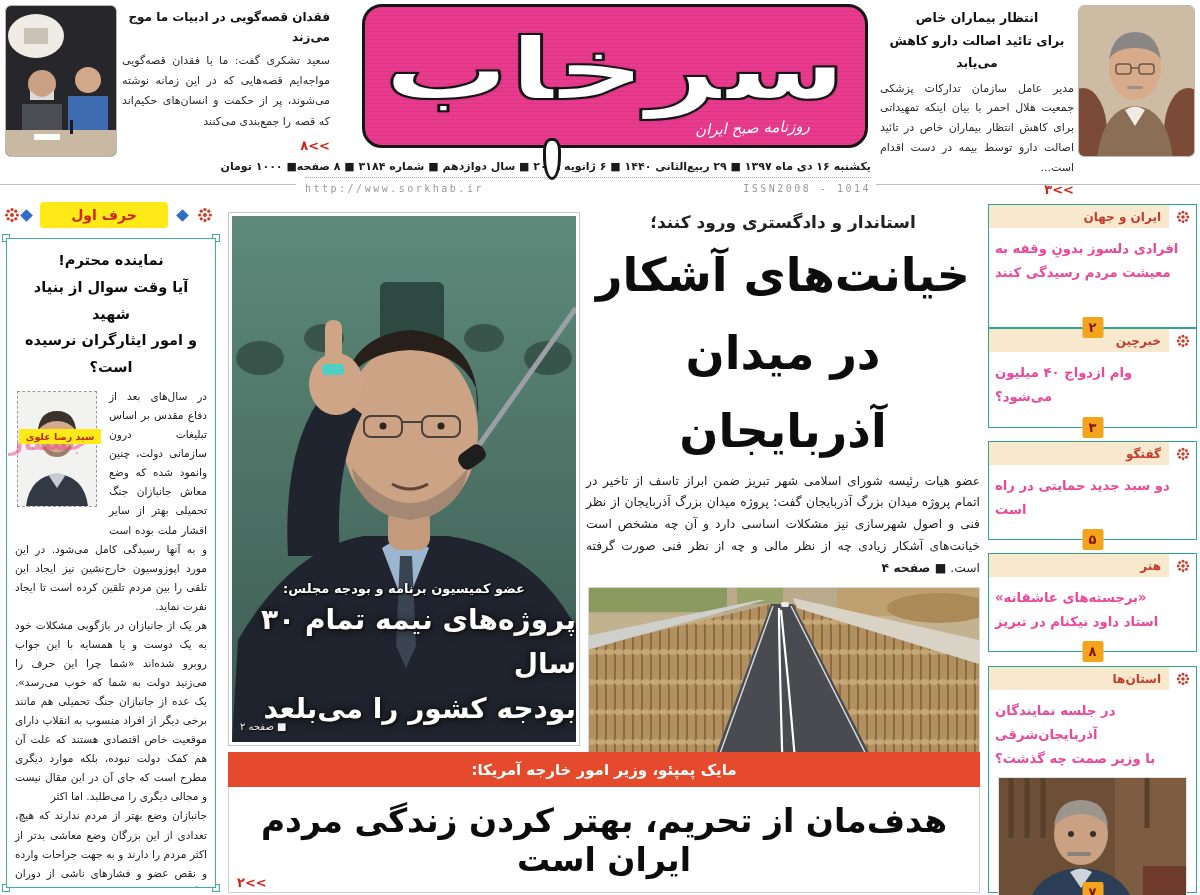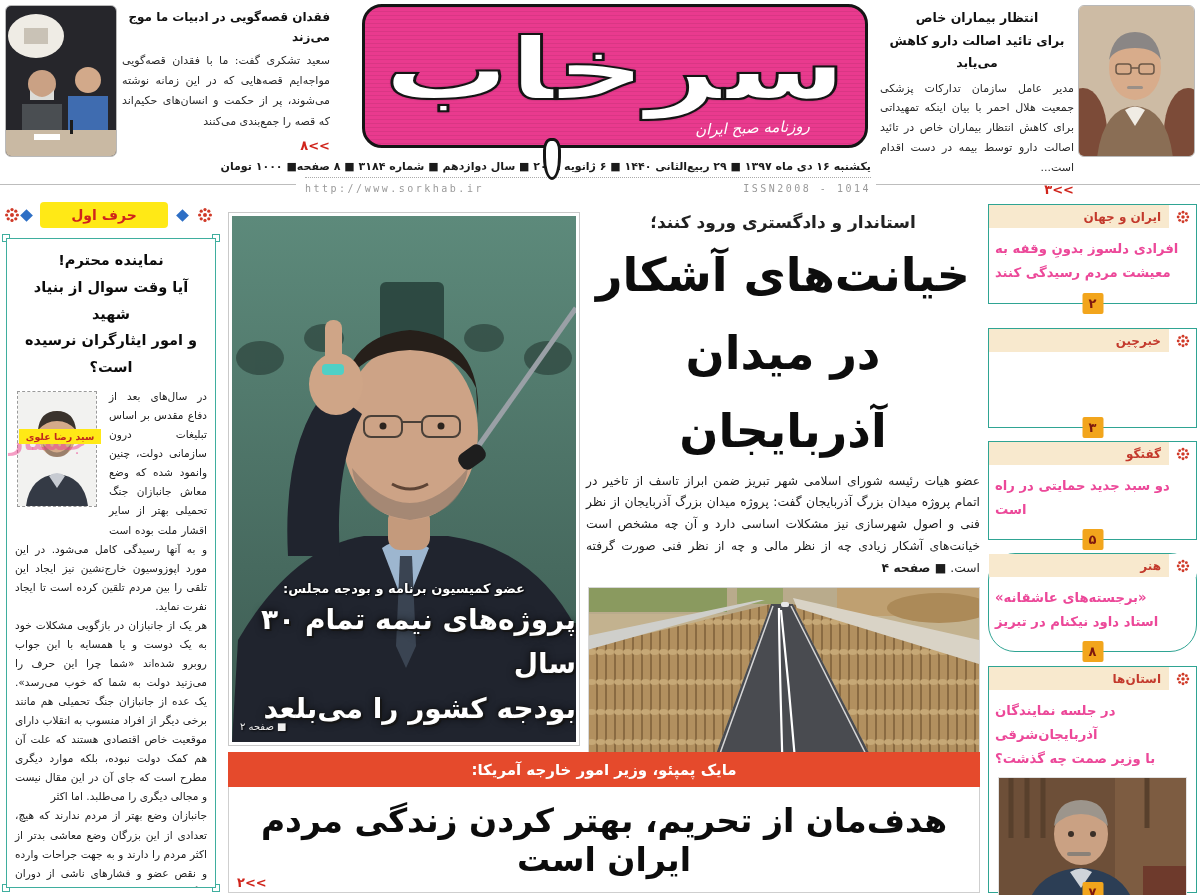--- a/index.html
+++ b/index.html
@@ -89,22 +89,22 @@
   .banner { left:228px; top:752px; width:752px; height:141px; }
   .red-bar { height:35px; background:#e54a2c; color:#ffffff; font-size:15px; font-weight:bold;
              display:flex; align-items:center; justify-content:center; }
   .banner-body { position:relative; height:106px; border:1px solid #cfcfcf; border-top:none;
                  display:flex; align-items:center; justify-content:center; background:#fff; }
   .banner-headline { font-size:33px; font-weight:bold; color:#0c0c0c; text-align:center; }
   .banner-body .pageref { position:absolute; left:8px; bottom:2px; }
 
   
   .sb-box { position:absolute; left:988px; width:209px; border:1.5px solid #2fa493; background:#fff; }
-  .sb-1 { top:204px; height:100px; } .sb-2 { top:328px; height:100px; }
-  .sb-3 { top:441px; height:99px; }  .sb-4 { top:553px; height:99px;border-radius:27px; }
+  .sb-1 { top:204px; height:124px; } .sb-2 { top:328px; height:100px; }
+  .sb-3 { top:441px; height:99px; }  .sb-4 { top:553px; height:99px; }
   .sb-5 { top:666px; height:227px; }
   .sb-head { height:23px; display:flex; direction:rtl; align-items:stretch; }
   .sb-icon { width:27px; display:flex; align-items:center; justify-content:center; background:#fff; }
   .sb-band { flex:1; background:#f8e9ce; display:flex; align-items:center; padding-right:8px;
              color:#c3392c; font-size:12px; font-weight:bold; }
   .sb-headline { text-align:left; font-weight:bold; font-size:13.2px; line-height:1.8; margin:9px 6px 0; color:#ec4899; }
   .sb-photo { margin:7px auto 0; width:189px; height:138px; border:1px solid #e2e2e2; overflow:hidden; background:#6d4f38; }
   .sb-badge { position:absolute; bottom:-11px; left:50%; transform:translateX(-50%); width:21px; height:21px;
               background:#f2a51c; color:#7e180e; font-weight:bold; font-size:13px; border-radius:2px;
               display:flex; align-items:center; justify-content:center; z-index:2; }
@@ -389,20 +389,21 @@
                   <circle cx="5.8" cy="14.2" r="1.8"></circle>
                   <circle cx="4" cy="10" r="1.8"></circle>
                   <circle cx="5.8" cy="5.8" r="1.8"></circle>
                   <circle cx="10" cy="4" r="1.8"></circle>
                   <circle cx="14.2" cy="5.8" r="1.8"></circle>
                 </g>
               </svg>
           </span>
           <span class="sb-band">خبرچین</span>
         </div>
+        <h3 class="sb-headline">وام ازدواج ۴۰ میلیون می‌شود؟</h3>
         <span class="sb-badge">۳</span>
       </div>
 
       <div class="sb-box sb-3">
         <div class="sb-head">
           <span class="sb-icon">
             <svg viewBox="0 0 20 20" width="16" height="16">
                 <g fill="#d03a28">
                   <circle cx="10" cy="10" r="2.2"></circle>
                   <circle cx="16" cy="10" r="1.8"></circle>

